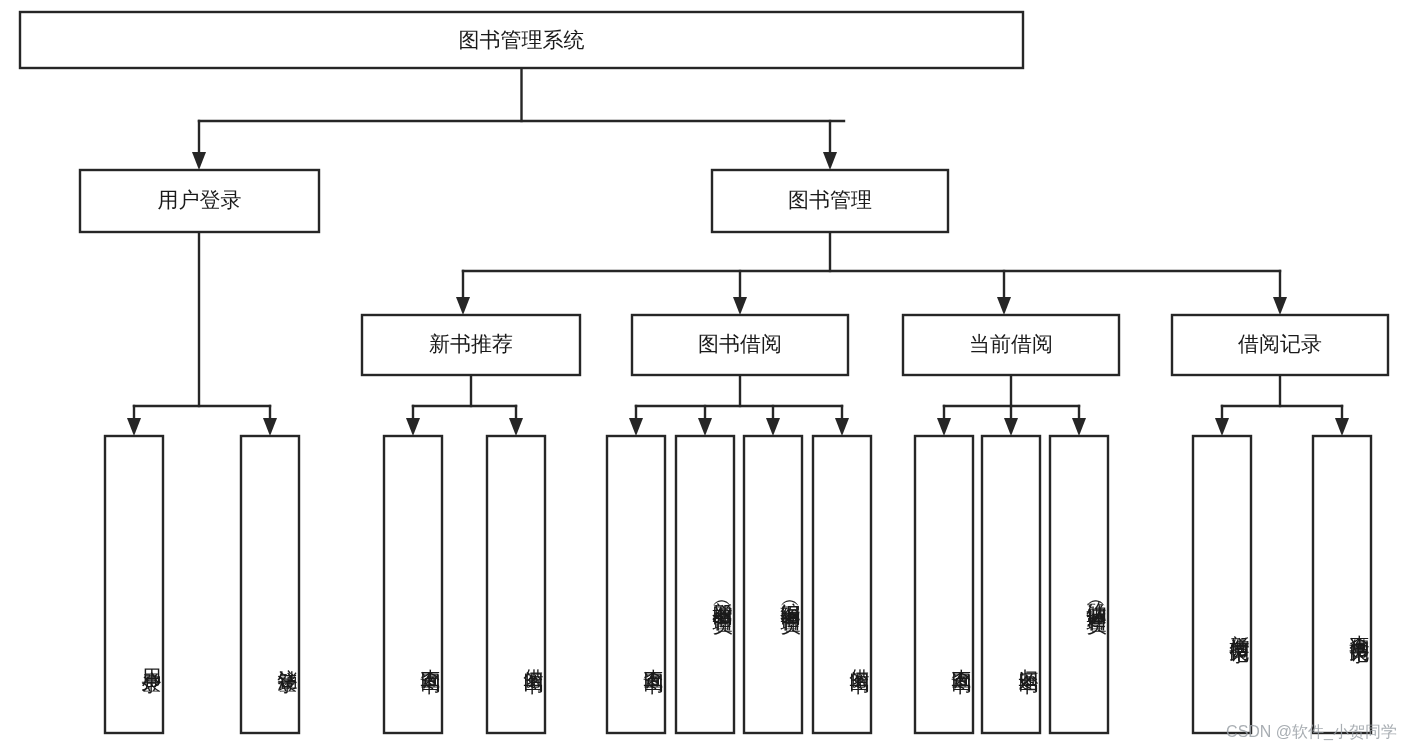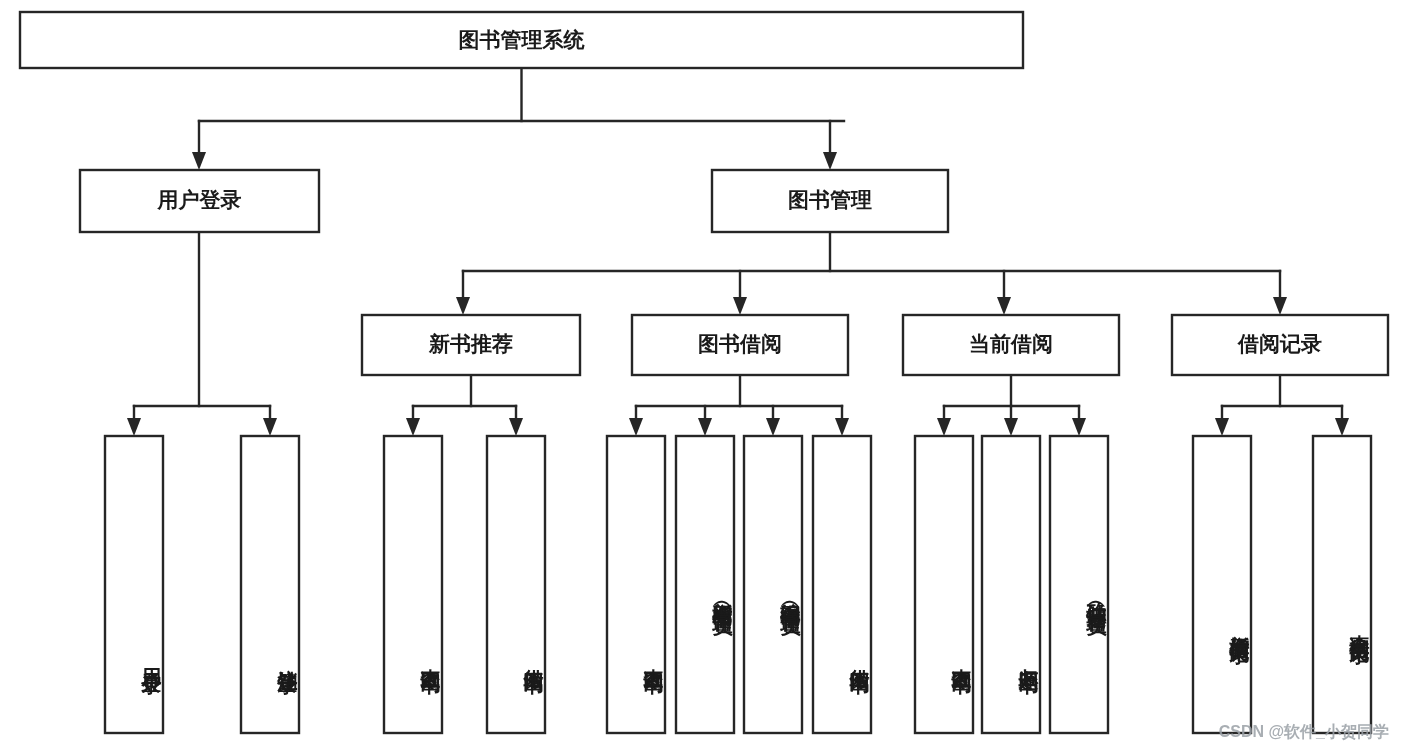--- a/index.html
+++ b/index.html
@@ -11,21 +11,20 @@
   body {
     width: 1405px;
     height: 747px;
     font-family: "Liberation Sans", "DejaVu Sans", sans-serif;
     overflow: hidden;
   }
   #diagram-root {
     position: relative;
     width: 1405px;
     height: 747px;
-    font-weight: bold;
   }
   svg#tree-svg {
     position: absolute;
     left: 0;
     top: 0;
     width: 1405px;
     height: 747px;
     display: block;
   }
   .node-rect {
@@ -61,21 +60,21 @@
     color: #1a1a1a;
     text-align: center;
     white-space: nowrap;
     display: flex;
     align-items: flex-start;
     justify-content: center;
     pointer-events: none;
   }
   .watermark {
     position: absolute;
-    right: 16px;
+    right: 8px;
     bottom: 4px;
     font-family: "Liberation Sans", "DejaVu Sans", sans-serif;
     font-size: 16px;
     color: #9aa0a6;
     opacity: 0.85;
     white-space: nowrap;
     user-select: none;
   }
 </style>
 </head>

